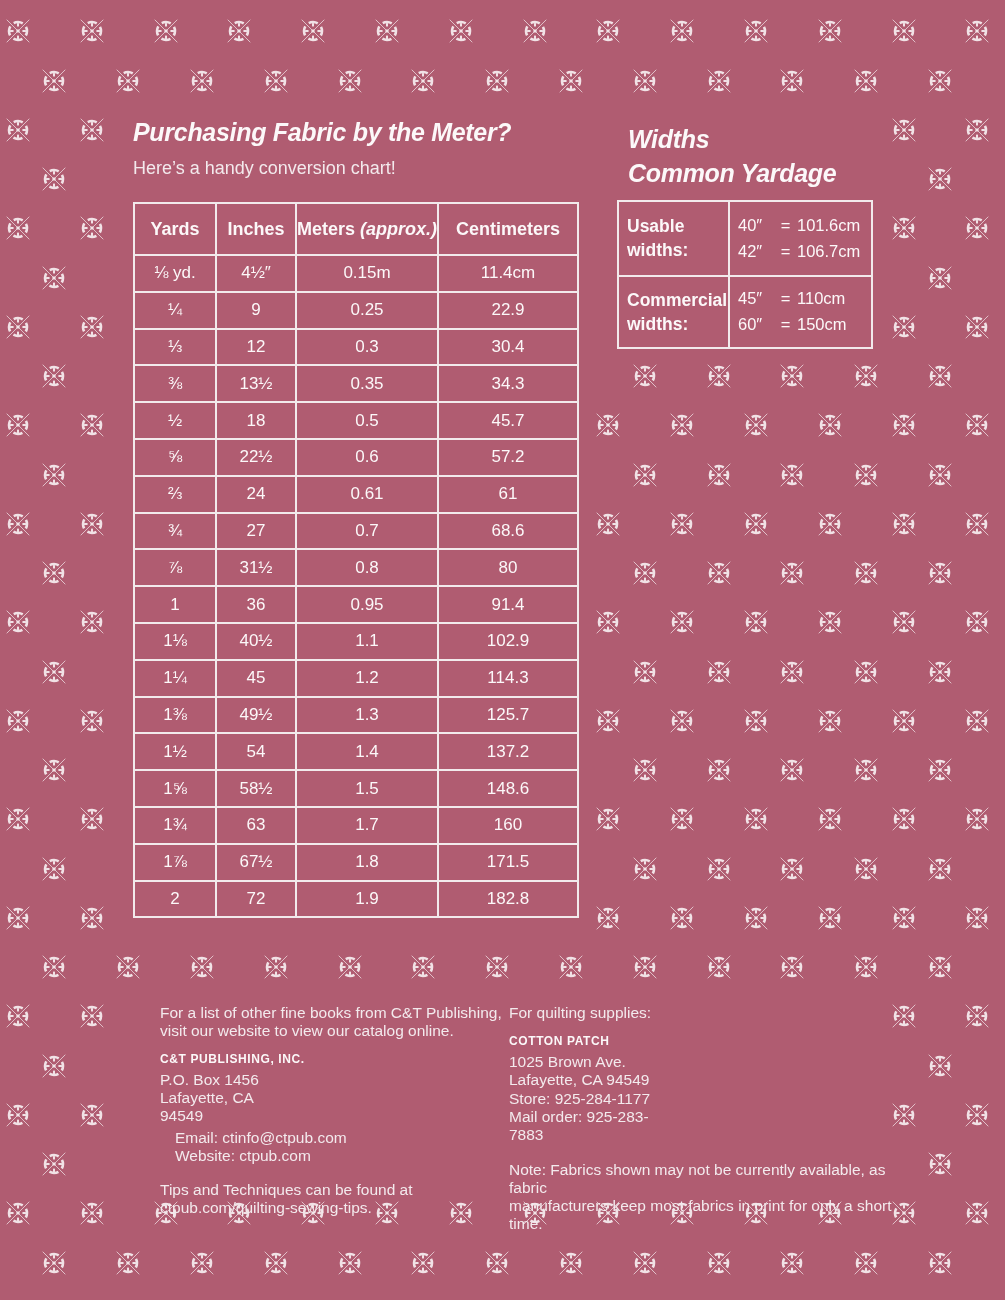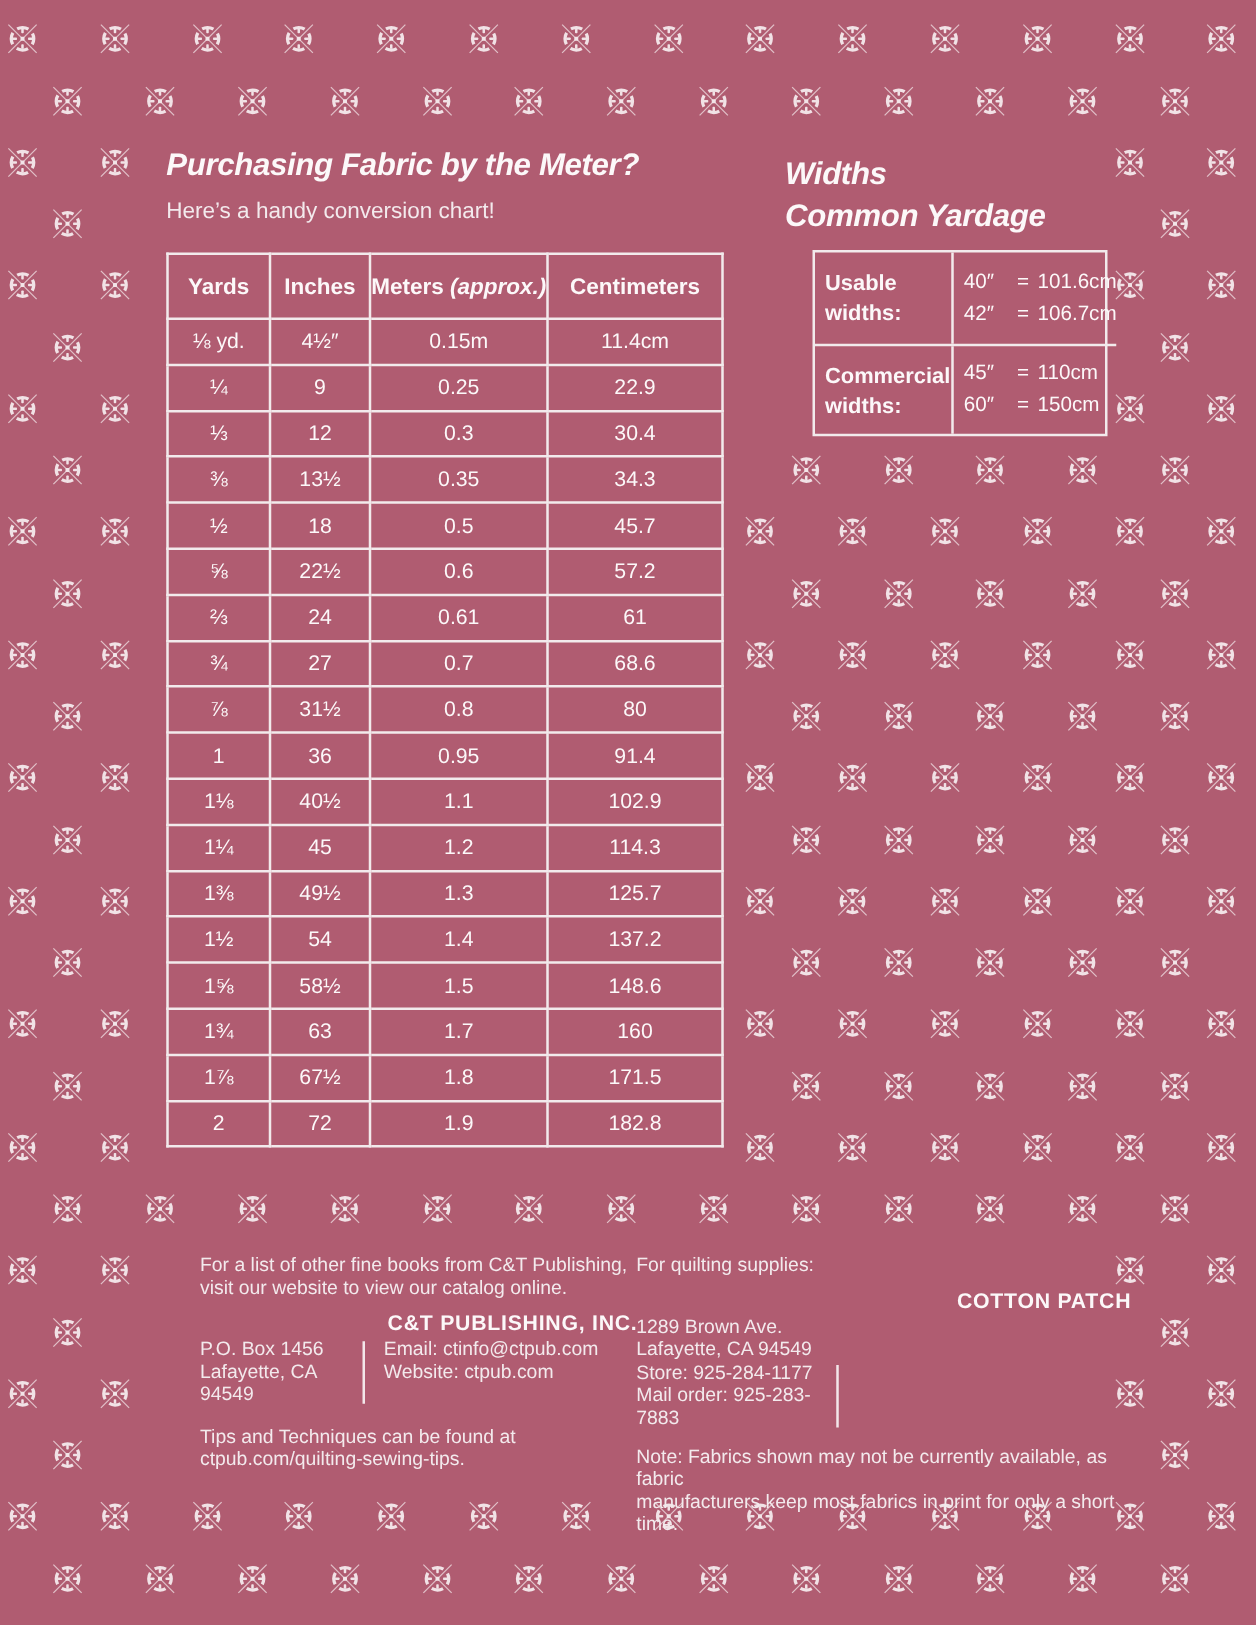--- a/index.html
+++ b/index.html
@@ -47,21 +47,21 @@
   table.conv th i{font-weight:600;}
   table.conv tbody tr{height:36.8px;}
   table.conv td{font-size:17px;}
 
   .ybox-title{
     position:absolute;left:628px;top:122px;margin:0;
     font-size:25px;font-weight:700;font-style:italic;line-height:34px;
     letter-spacing:-.3px;color:var(--ink);
   }
   .ybox{
-    position:absolute;left:650px;top:200px;width:236px;height:149px;
+    position:absolute;left:617px;top:200px;width:256px;height:149px;
     box-sizing:border-box;border:2px solid var(--line);background:var(--bg);
     display:grid;grid-template-rows:1fr 1fr;
   }
   .yrow{display:grid;grid-template-columns:111px 1fr;min-height:0;}
   .yrow + .yrow{border-top:2px solid var(--line);}
   .ylabel{
     border-right:2px solid var(--line);
     display:flex;flex-direction:column;justify-content:center;
     padding-left:8px;font-weight:700;font-size:17.5px;line-height:24px;
   }
@@ -72,25 +72,24 @@
   .yline{display:flex;align-items:baseline;}
   .yin{width:36px;}
   .yeq{width:23px;text-align:center;}
 
   .foot{position:absolute;font-size:15.5px;line-height:18px;color:var(--soft);}
   .foot p{margin:0;}
   .foot-left{left:133px;top:1004px;width:350px;margin-left:27px;}
   .foot-right{left:509px;top:1004px;width:396px;}
   .f-intro{margin-bottom:10px !important;}
   .f-company{
-    font-size:17px;font-weight:700;letter-spacing:.6px;color:var(--ink);
+    font-size:12px;font-weight:700;letter-spacing:.6px;color:var(--ink);
     margin-bottom:3px !important;
-    text-align:right;
   }
-  .addr-row{display:flex;align-items:stretch;margin-top:1px;}
+  .addr-row{display:flex;align-items:stretch;margin-top:1px;flex-direction:column;}
   .vsep{width:2px;background:rgba(255,255,255,.85);margin:2px 0;}
   .foot-left .addr-col:first-child{width:130px;}
   .foot-right .addr-col:first-child{width:160px;}
   .addr-col + .vsep + .addr-col{padding-left:15px;}
   .f-tips{margin-top:16px !important;}
   .f-note{margin-top:13px !important;}
 </style>
 </head>
 <body>
 
@@ -2620,21 +2619,21 @@
       </div>
       <p class="f-tips">
         <span>Tips and Techniques can be found at</span><br>
         <span>ctpub.com/quilting-sewing-tips.</span>
       </p>
     </div>
 
     <div class="foot foot-right">
       <p class="f-intro">For quilting supplies:</p>
       <p class="f-company">COTTON PATCH</p>
-      <div>1289 Brown Ave.</div>
+      <div>1025 Brown Ave.</div>
       <div>Lafayette, CA 94549</div>
       <div class="addr-row">
         <div class="addr-col">
           <div>Store: 925-284-1177</div>
           <div>Mail order: 925-283-7883</div>
         </div>
         <div class="vsep"></div>
       </div>
       <p class="f-note">
         <span>Note: Fabrics shown may not be currently available, as fabric</span><br>

